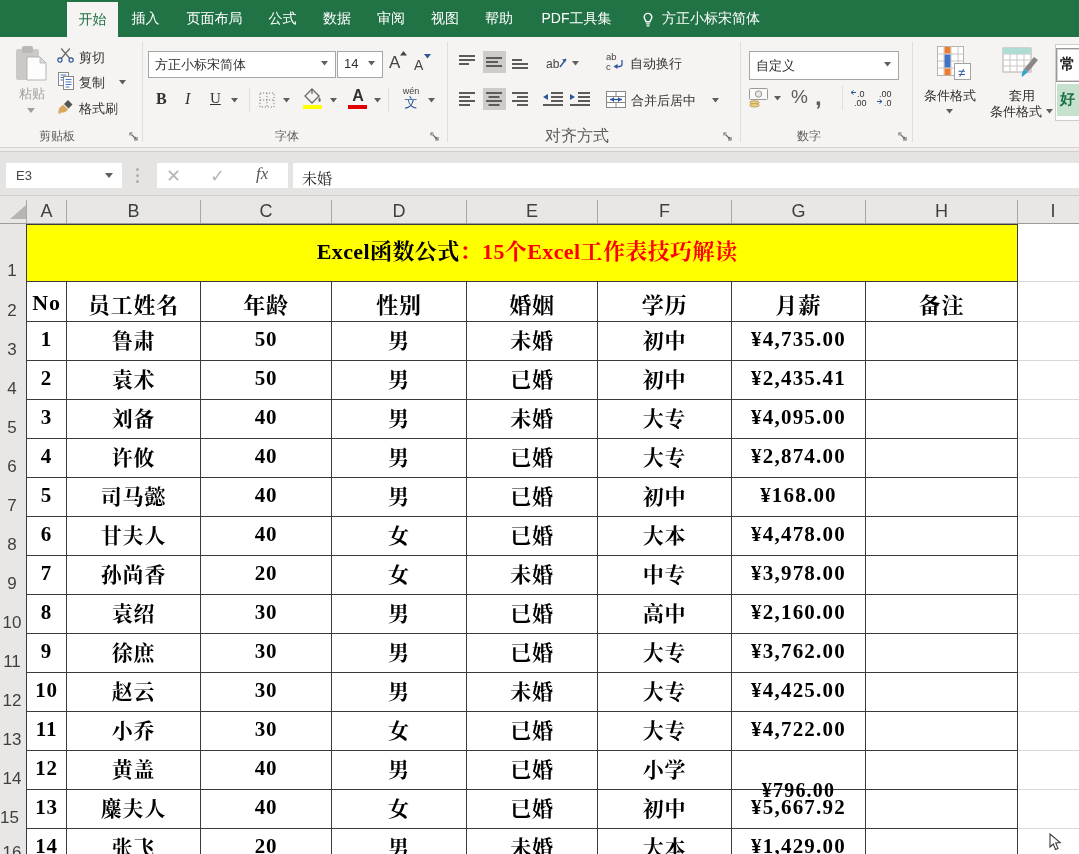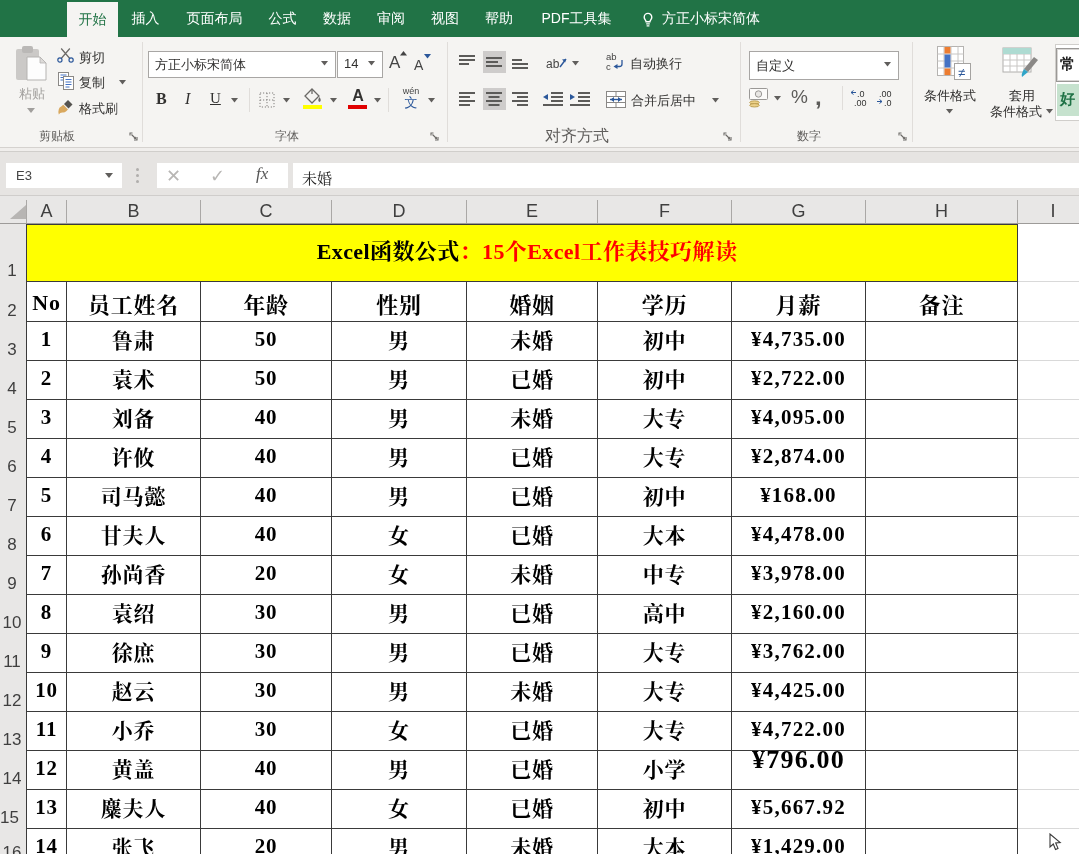--- a/index.html
+++ b/index.html
@@ -493,21 +493,21 @@
 <div class="abs" style="left:329px;top:364.0px;width:140px;height:28px;font-family:'Liberation Serif','Noto Serif CJK SC','Noto Serif SC',serif;font-weight:bold;font-size:21px;letter-spacing:0.8px;color:#000;white-space:nowrap;">
     <div class="ctr" style="width:100%;height:100%">男</div>
   </div>
 <div class="abs" style="left:462px;top:364.0px;width:140px;height:28px;font-family:'Liberation Serif','Noto Serif CJK SC','Noto Serif SC',serif;font-weight:bold;font-size:21px;letter-spacing:0.8px;color:#000;white-space:nowrap;">
     <div class="ctr" style="width:100%;height:100%">已婚</div>
   </div>
 <div class="abs" style="left:594.5px;top:364.0px;width:140px;height:28px;font-family:'Liberation Serif','Noto Serif CJK SC','Noto Serif SC',serif;font-weight:bold;font-size:21px;letter-spacing:0.8px;color:#000;white-space:nowrap;">
     <div class="ctr" style="width:100%;height:100%">初中</div>
   </div>
 <div class="abs" style="left:728.5px;top:364.0px;width:140px;height:28px;font-family:'Liberation Serif','Noto Serif CJK SC','Noto Serif SC',serif;font-weight:bold;font-size:21px;letter-spacing:1.2px;color:#000;white-space:nowrap;">
-    <div class="ctr" style="width:100%;height:100%">¥2,722.00</div>
+    <div class="ctr" style="width:100%;height:100%">¥2,435.41</div>
   </div>
 <div class="abs" style="left:-23.5px;top:403.0px;width:140px;height:28px;font-family:'Liberation Serif','Noto Serif CJK SC','Noto Serif SC',serif;font-weight:bold;font-size:21px;letter-spacing:0.8px;color:#000;white-space:nowrap;">
     <div class="ctr" style="width:100%;height:100%">3</div>
   </div>
 <div class="abs" style="left:63.5px;top:403.0px;width:140px;height:28px;font-family:'Liberation Serif','Noto Serif CJK SC','Noto Serif SC',serif;font-weight:bold;font-size:21px;letter-spacing:0.8px;color:#000;white-space:nowrap;">
     <div class="ctr" style="width:100%;height:100%">刘备</div>
   </div>
 <div class="abs" style="left:196px;top:403.0px;width:140px;height:28px;font-family:'Liberation Serif','Noto Serif CJK SC','Noto Serif SC',serif;font-weight:bold;font-size:21px;letter-spacing:0.8px;color:#000;white-space:nowrap;">
     <div class="ctr" style="width:100%;height:100%">40</div>
   </div>
@@ -702,21 +702,21 @@
   </div>
 <div class="abs" style="left:329px;top:754.0px;width:140px;height:28px;font-family:'Liberation Serif','Noto Serif CJK SC','Noto Serif SC',serif;font-weight:bold;font-size:21px;letter-spacing:0.8px;color:#000;white-space:nowrap;">
     <div class="ctr" style="width:100%;height:100%">男</div>
   </div>
 <div class="abs" style="left:462px;top:754.0px;width:140px;height:28px;font-family:'Liberation Serif','Noto Serif CJK SC','Noto Serif SC',serif;font-weight:bold;font-size:21px;letter-spacing:0.8px;color:#000;white-space:nowrap;">
     <div class="ctr" style="width:100%;height:100%">已婚</div>
   </div>
 <div class="abs" style="left:594.5px;top:754.0px;width:140px;height:28px;font-family:'Liberation Serif','Noto Serif CJK SC','Noto Serif SC',serif;font-weight:bold;font-size:21px;letter-spacing:0.8px;color:#000;white-space:nowrap;">
     <div class="ctr" style="width:100%;height:100%">小学</div>
   </div>
-<div class="abs" style="left:728.5px;top:746px;width:140px;height:28px;font-family:'Liberation Serif','Noto Serif CJK SC','Noto Serif SC',serif;font-weight:bold;font-size:26px;letter-spacing:1.2px;color:#000;white-space:nowrap;">
+<div class="abs" style="left:728.5px;top:776px;width:140px;height:28px;font-family:'Liberation Serif','Noto Serif CJK SC','Noto Serif SC',serif;font-weight:bold;font-size:20px;letter-spacing:1.2px;color:#000;white-space:nowrap;">
     <div class="ctr" style="width:100%;height:100%">¥796.00</div>
   </div>
 <div class="abs" style="left:-23.5px;top:793.0px;width:140px;height:28px;font-family:'Liberation Serif','Noto Serif CJK SC','Noto Serif SC',serif;font-weight:bold;font-size:21px;letter-spacing:0.8px;color:#000;white-space:nowrap;">
     <div class="ctr" style="width:100%;height:100%">13</div>
   </div>
 <div class="abs" style="left:63.5px;top:793.0px;width:140px;height:28px;font-family:'Liberation Serif','Noto Serif CJK SC','Noto Serif SC',serif;font-weight:bold;font-size:21px;letter-spacing:0.8px;color:#000;white-space:nowrap;">
     <div class="ctr" style="width:100%;height:100%">麋夫人</div>
   </div>
 <div class="abs" style="left:196px;top:793.0px;width:140px;height:28px;font-family:'Liberation Serif','Noto Serif CJK SC','Noto Serif SC',serif;font-weight:bold;font-size:21px;letter-spacing:0.8px;color:#000;white-space:nowrap;">
     <div class="ctr" style="width:100%;height:100%">40</div>

